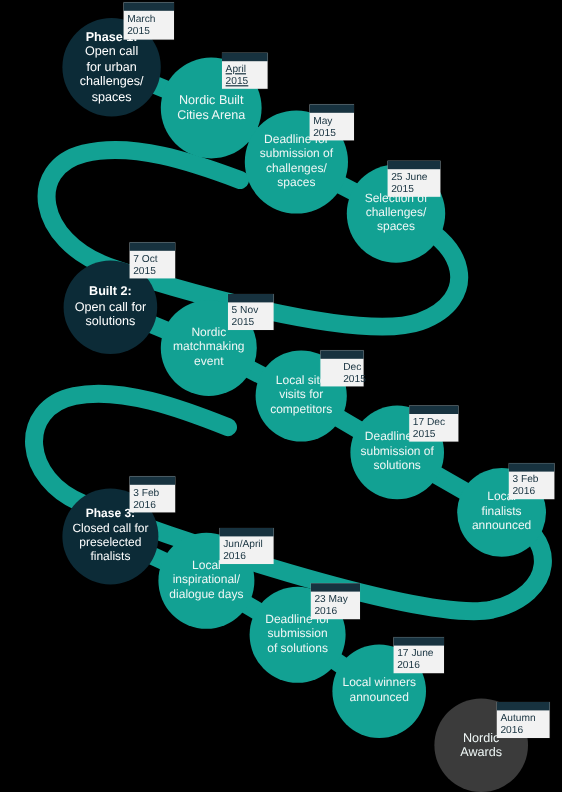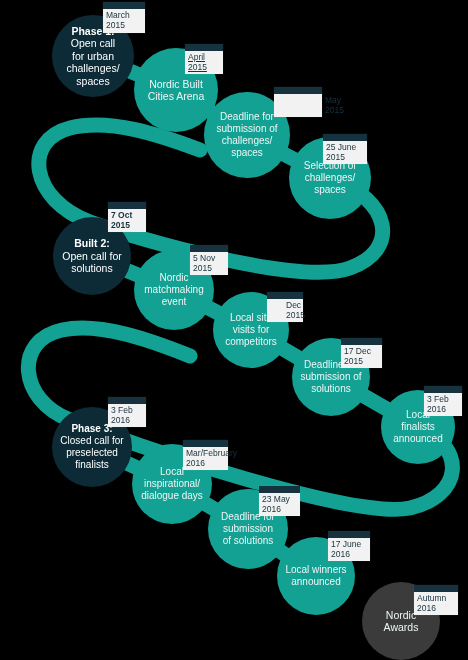--- a/index.html
+++ b/index.html
@@ -161,33 +161,33 @@
       <div class="datecard" style="left: 103px; top: 2px; width: 42px; height: 31px;">
         <div class="strip" style="background: rgb(23, 50, 63);"></div>
         <span class="dtext" style="font-size: 8.5px;">March
 2015</span>
       </div>
       <div class="datecard" style="left: 185px; top: 44px; width: 38px; height: 30px;">
         <div class="strip" style="background: rgb(23, 50, 63);"></div>
         <span class="dtext" style="font-size: 8.5px; text-decoration: underline;">April
 2015</span>
       </div>
-      <div class="datecard" style="left: 274px; top: 87px; width: 37px; height: 30px; padding-left: 48px;">
+      <div class="datecard" style="left: 258px; top: 87px; width: 37px; height: 30px;">
         <div class="strip" style="background: rgb(23, 50, 63);"></div>
         <span class="dtext" style="font-size: 8.5px;">May
 2015</span>
       </div>
       <div class="datecard" style="left: 323px; top: 134px; width: 44px; height: 30px;">
         <div class="strip" style="background: rgb(23, 50, 63);"></div>
         <span class="dtext" style="font-size: 8.5px;">25 June
 2015</span>
       </div>
       <div class="datecard" style="left: 108px; top: 202px; width: 38px; height: 30px;">
         <div class="strip" style="background: rgb(23, 50, 63);"></div>
-        <span class="dtext" style="font-size: 8.5px; font-weight: bold;">7 Oct
+        <span class="dtext" style="font-size: 8.5px;">7 Oct
 2015</span>
       </div>
       <div class="datecard" style="left: 190px; top: 245px; width: 38px; height: 30px;">
         <div class="strip" style="background: rgb(23, 50, 63);"></div>
         <span class="dtext" style="font-size: 8.5px;">5 Nov
 2015</span>
       </div>
       <div class="datecard" style="left: 267px; top: 292px; width: 36px; height: 30px;">
         <div class="strip" style="background: rgb(23, 50, 63);"></div>
         <span class="dtext" style="font-size: 8.5px; margin-left: 16px;">Dec
@@ -203,21 +203,21 @@
         <span class="dtext" style="font-size: 8.5px;">3 Feb
 2016</span>
       </div>
       <div class="datecard" style="left: 108px; top: 397px; width: 38px; height: 30px;">
         <div class="strip" style="background: rgb(23, 50, 63);"></div>
         <span class="dtext" style="font-size: 8.5px;">3 Feb
 2016</span>
       </div>
       <div class="datecard" style="left: 183px; top: 440px; width: 45px; height: 30px;">
         <div class="strip" style="background: rgb(23, 50, 63);"></div>
-        <span class="dtext" style="font-size: 8.5px;">Mar/February
+        <span class="dtext" style="font-size: 8.5px;">Jun/April
 2016</span>
       </div>
       <div class="datecard" style="left: 259px; top: 486px; width: 41px; height: 30px;">
         <div class="strip" style="background: rgb(23, 50, 63);"></div>
         <span class="dtext" style="font-size: 8.5px;">23 May
 2016</span>
       </div>
       <div class="datecard" style="left: 328px; top: 531px; width: 42px; height: 30px;">
         <div class="strip" style="background: rgb(23, 50, 63);"></div>
         <span class="dtext" style="font-size: 8.5px;">17 June

